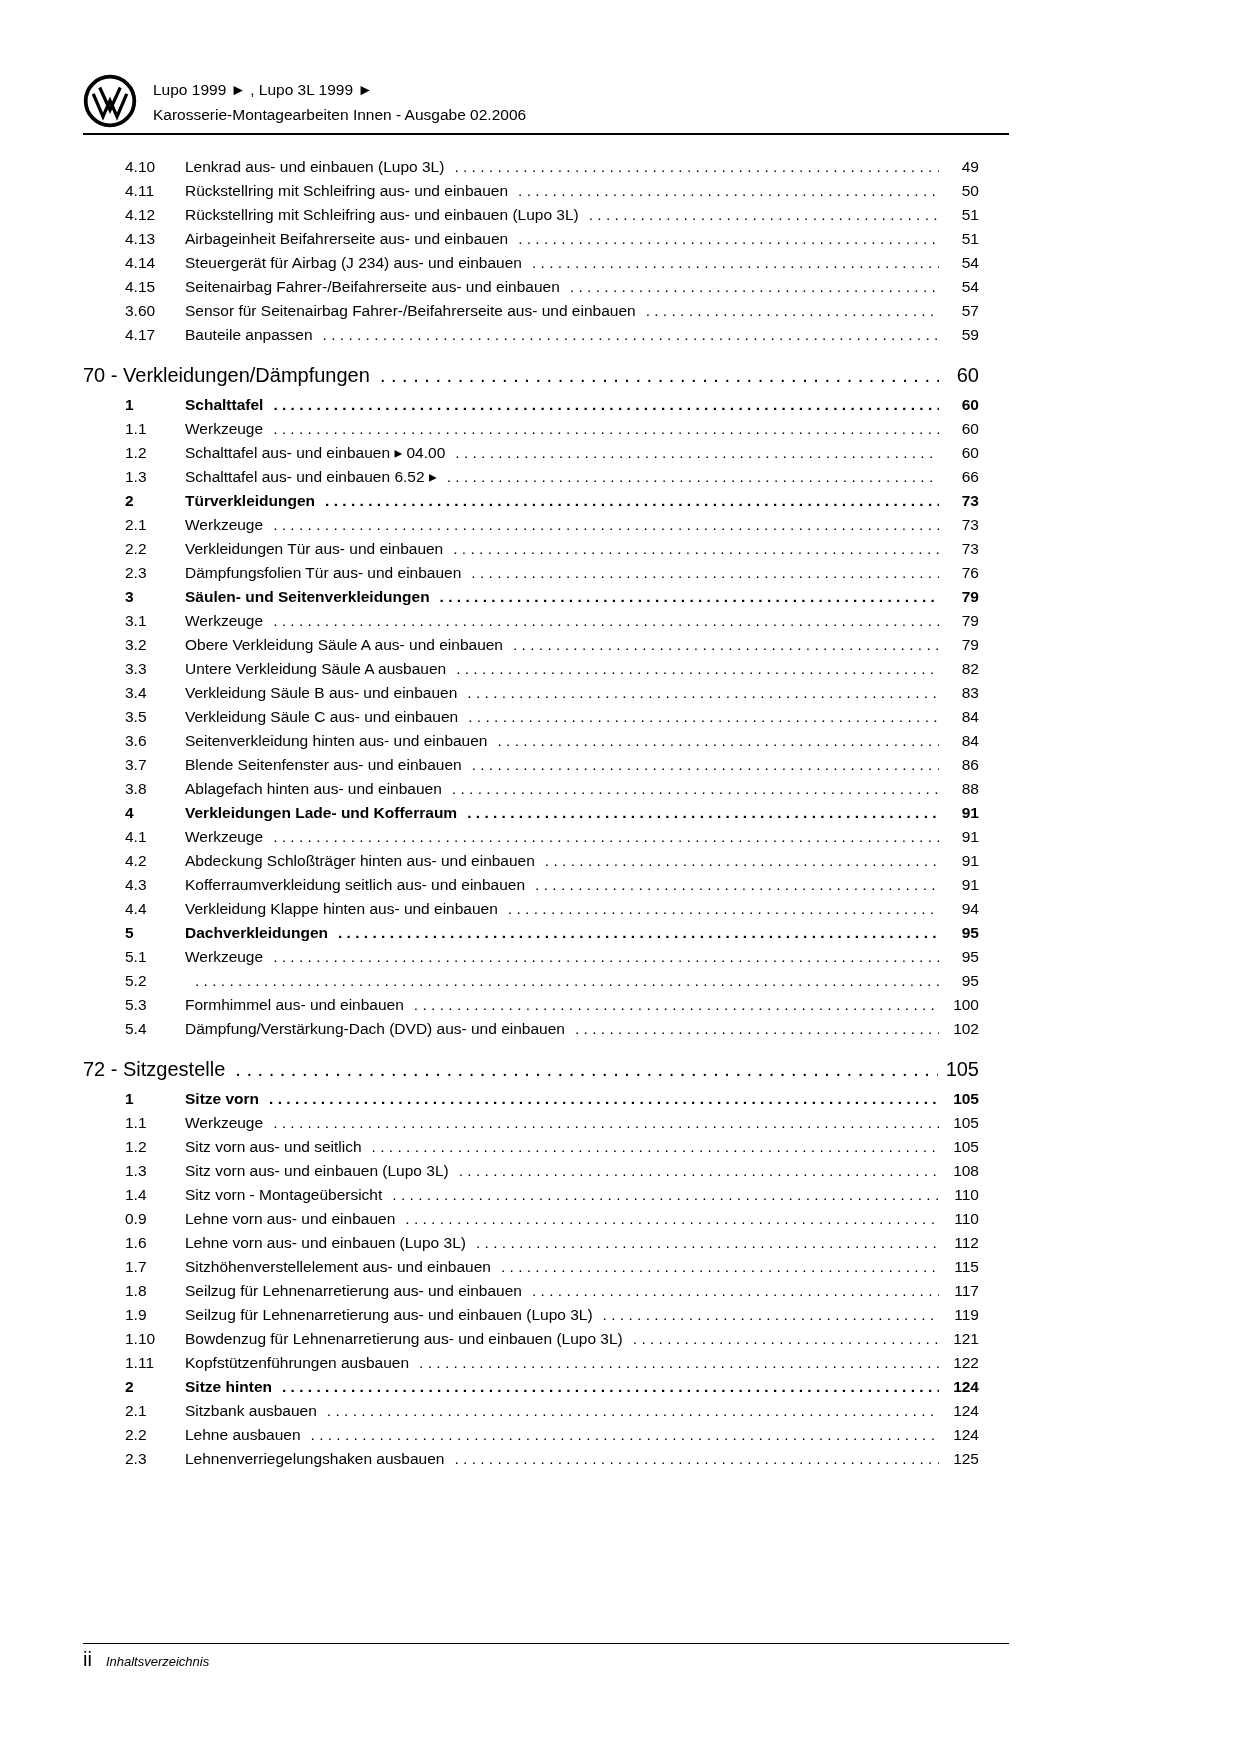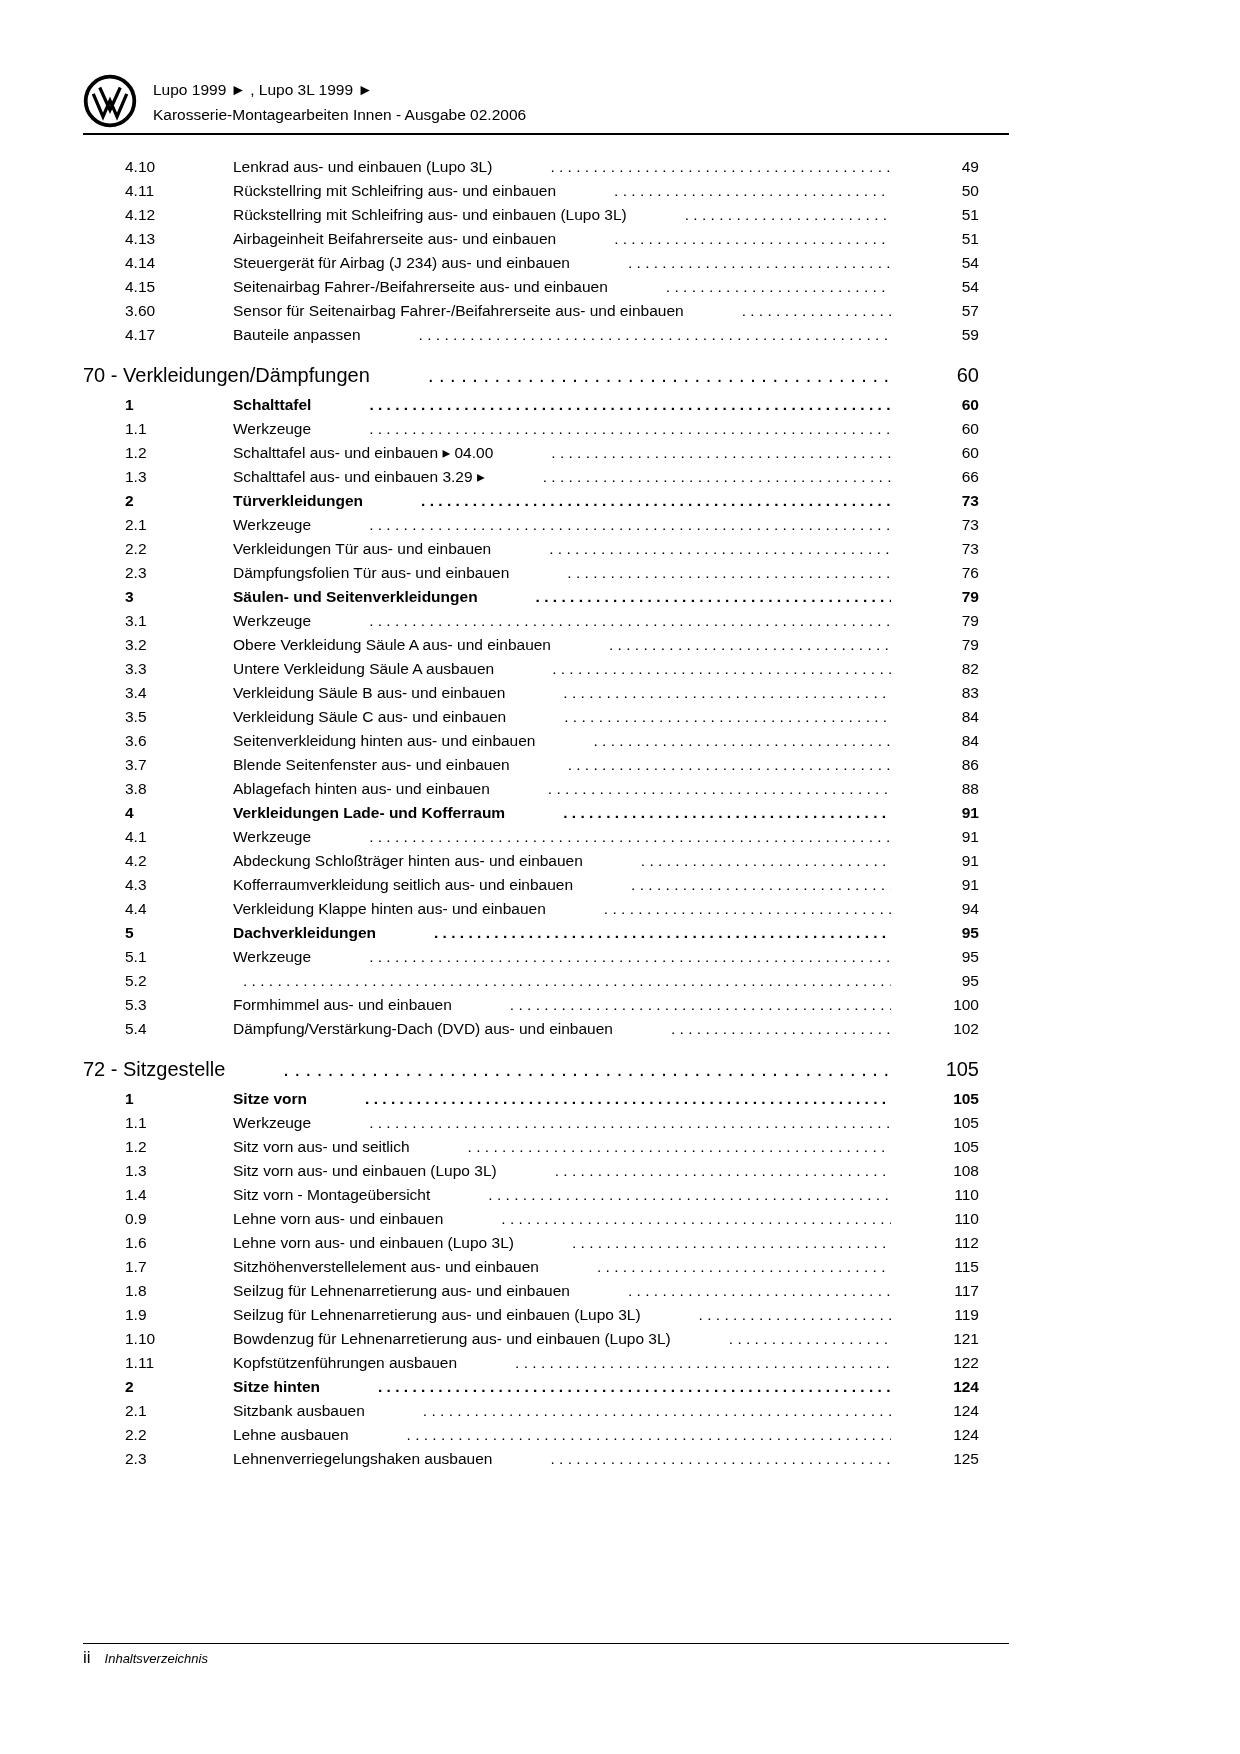--- a/index.html
+++ b/index.html
@@ -23,21 +23,20 @@
 
   .toc { margin: 23px 0 0 83px; width: 926px; }
   .row {
     display: flex;
     align-items: baseline;
     height: 24px;
     padding-left: 42px;
     padding-right: 30px;
     font-size: 15.5px;
     white-space: nowrap;
-    gap: 48px;
   }
   .row.section { font-weight: bold; }
   .row.chapter {
     padding-left: 0;
     font-size: 20px;
     height: 30px;
     margin-top: 14px;
     margin-bottom: 2px;
     font-weight: normal;
   }
@@ -48,21 +47,21 @@
     min-width: 0;
     overflow: hidden;
     white-space: nowrap;
     margin: 0 8px 0 10px;
   }
   .pg { flex: 0 0 auto; min-width: 32px; text-align: right; }
 
   .footer { position: absolute; left: 83px; top: 1643px; width: 926px; }
   .footer-rule { border-top-width: 1px; }
   .footer-text { display: flex; align-items: baseline; gap: 14px; margin-top: 4px; }
-  .folio { font-size: 17px; }
+  .folio { font-size: 20px; }
   .footer-label { font-size: 13px; font-style: italic; }
 </style>
 </head>
 <body>
 
 <div class="page">
 
   <header class="header">
     <div class="header-inner">
       <span class="logo">
@@ -147,21 +146,21 @@
         <span class="pg">60</span>
       </div>
       <div class="row sub">
         <span class="num">1.2</span>
         <span class="title">Schalttafel aus- und einbauen ▸ 04.00</span>
         <span class="dots">. . . . . . . . . . . . . . . . . . . . . . . . . . . . . . . . . . . . . . . . . . . . . . . . . . . . . . . . . . . . . . . . . . . . . . . . . . . . . . . . . . . . . . . . . . . . . . . . . . . . . . . . . . . . . . . . . . . . . . . . . . . . . . . . . . . . . . . . . . . . </span>
         <span class="pg">60</span>
       </div>
       <div class="row sub">
         <span class="num">1.3</span>
-        <span class="title">Schalttafel aus- und einbauen 3.29 ▸</span>
+        <span class="title">Schalttafel aus- und einbauen 6.52 ▸</span>
         <span class="dots">. . . . . . . . . . . . . . . . . . . . . . . . . . . . . . . . . . . . . . . . . . . . . . . . . . . . . . . . . . . . . . . . . . . . . . . . . . . . . . . . . . . . . . . . . . . . . . . . . . . . . . . . . . . . . . . . . . . . . . . . . . . . . . . . . . . . . . . . . . . . </span>
         <span class="pg">66</span>
       </div>
       <div class="row section">
         <span class="num">2</span>
         <span class="title">Türverkleidungen</span>
         <span class="dots">. . . . . . . . . . . . . . . . . . . . . . . . . . . . . . . . . . . . . . . . . . . . . . . . . . . . . . . . . . . . . . . . . . . . . . . . . . . . . . . . . . . . . . . . . . . . . . . . . . . . . . . . . . . . . . . . . . . . . . . . . . . . . . . . . . . . . . . . . . . . </span>
         <span class="pg">73</span>
       </div>
       <div class="row sub">

